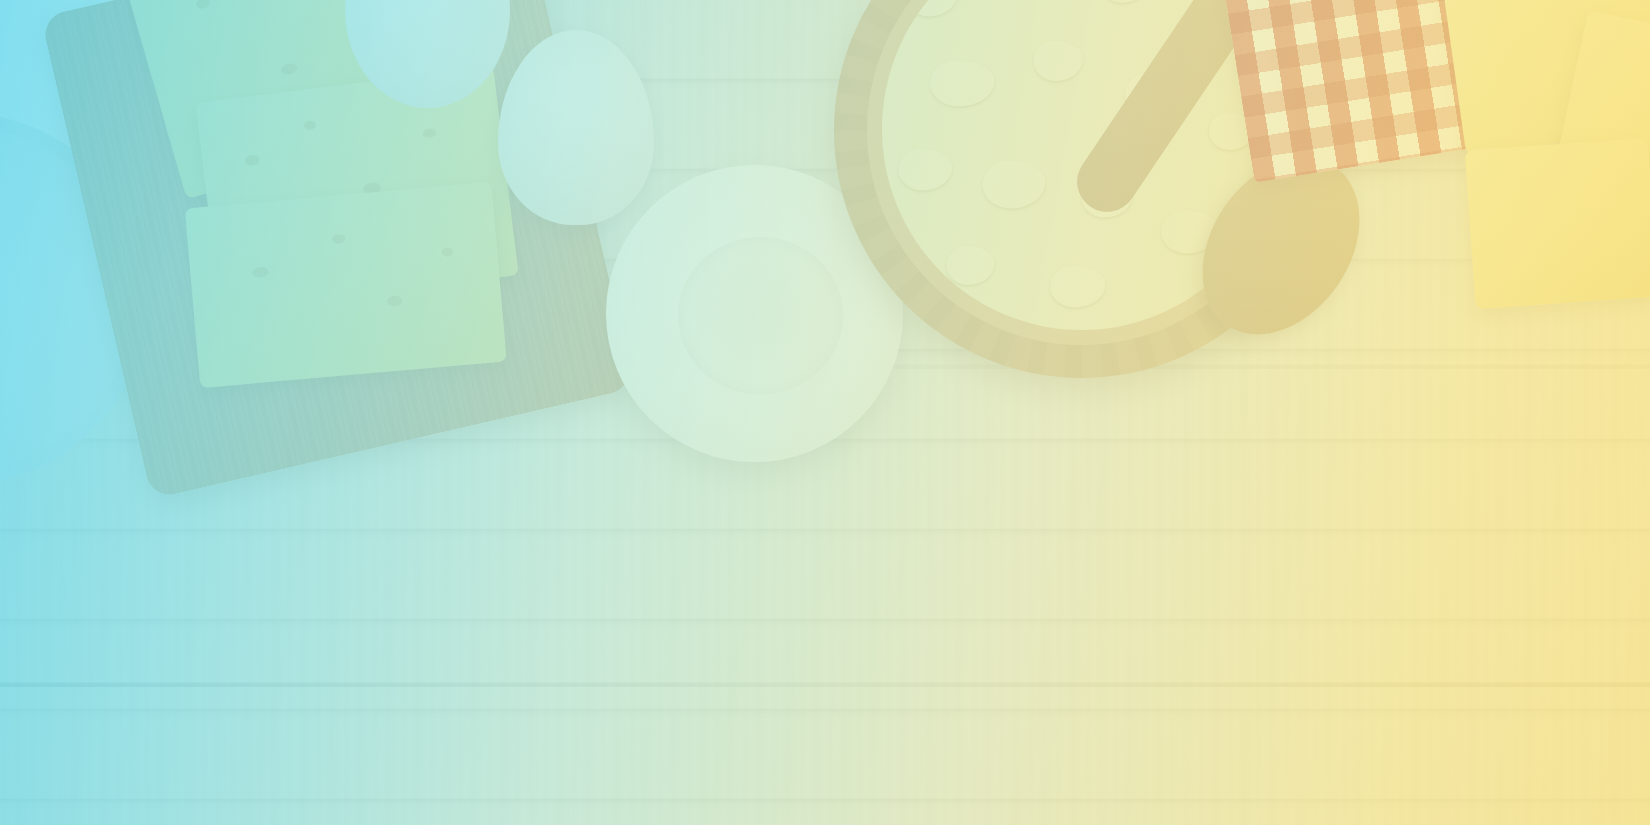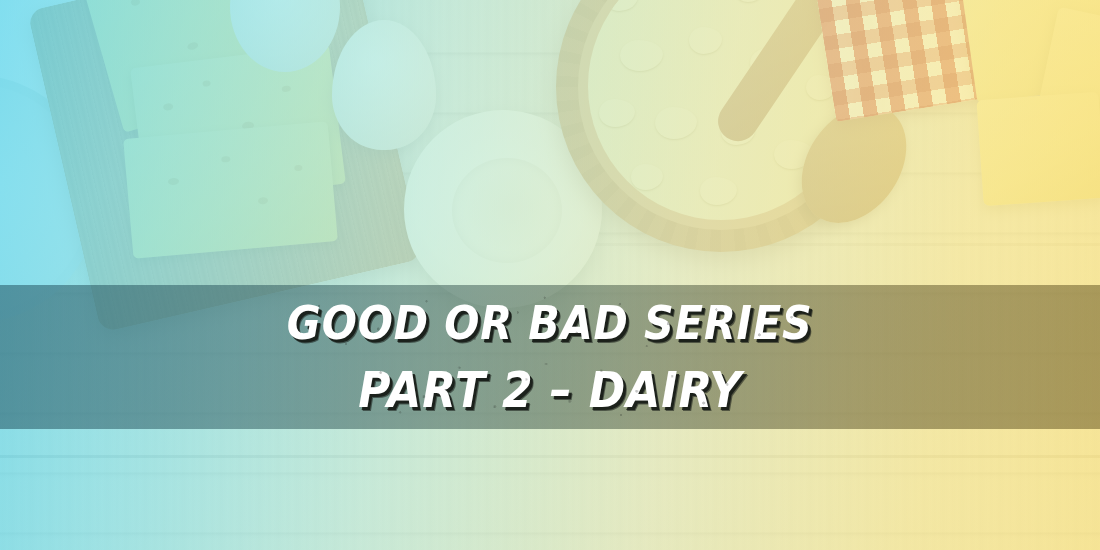--- a/index.html
+++ b/index.html
@@ -375,20 +375,14 @@
     <div class="obj napkin"></div>
 
     <div class="obj butter butter-1"></div>
     <div class="obj butter butter-2"></div>
     <div class="obj butter butter-3"></div>
   </div>
 
   <div class="wash-lighten"></div>
   <div class="wash"></div>
 
-  <div class="band" style="top: 285px; height: 144px;">
-    <div class="band-inner">
-      <h1 class="headline line-1">GOOD OR BAD SERIES</h1>
-      <h2 class="headline line-2">PART 2 – DAIRY</h2>
-    </div>
-  </div>
 
 </div>
 
 </body></html>

